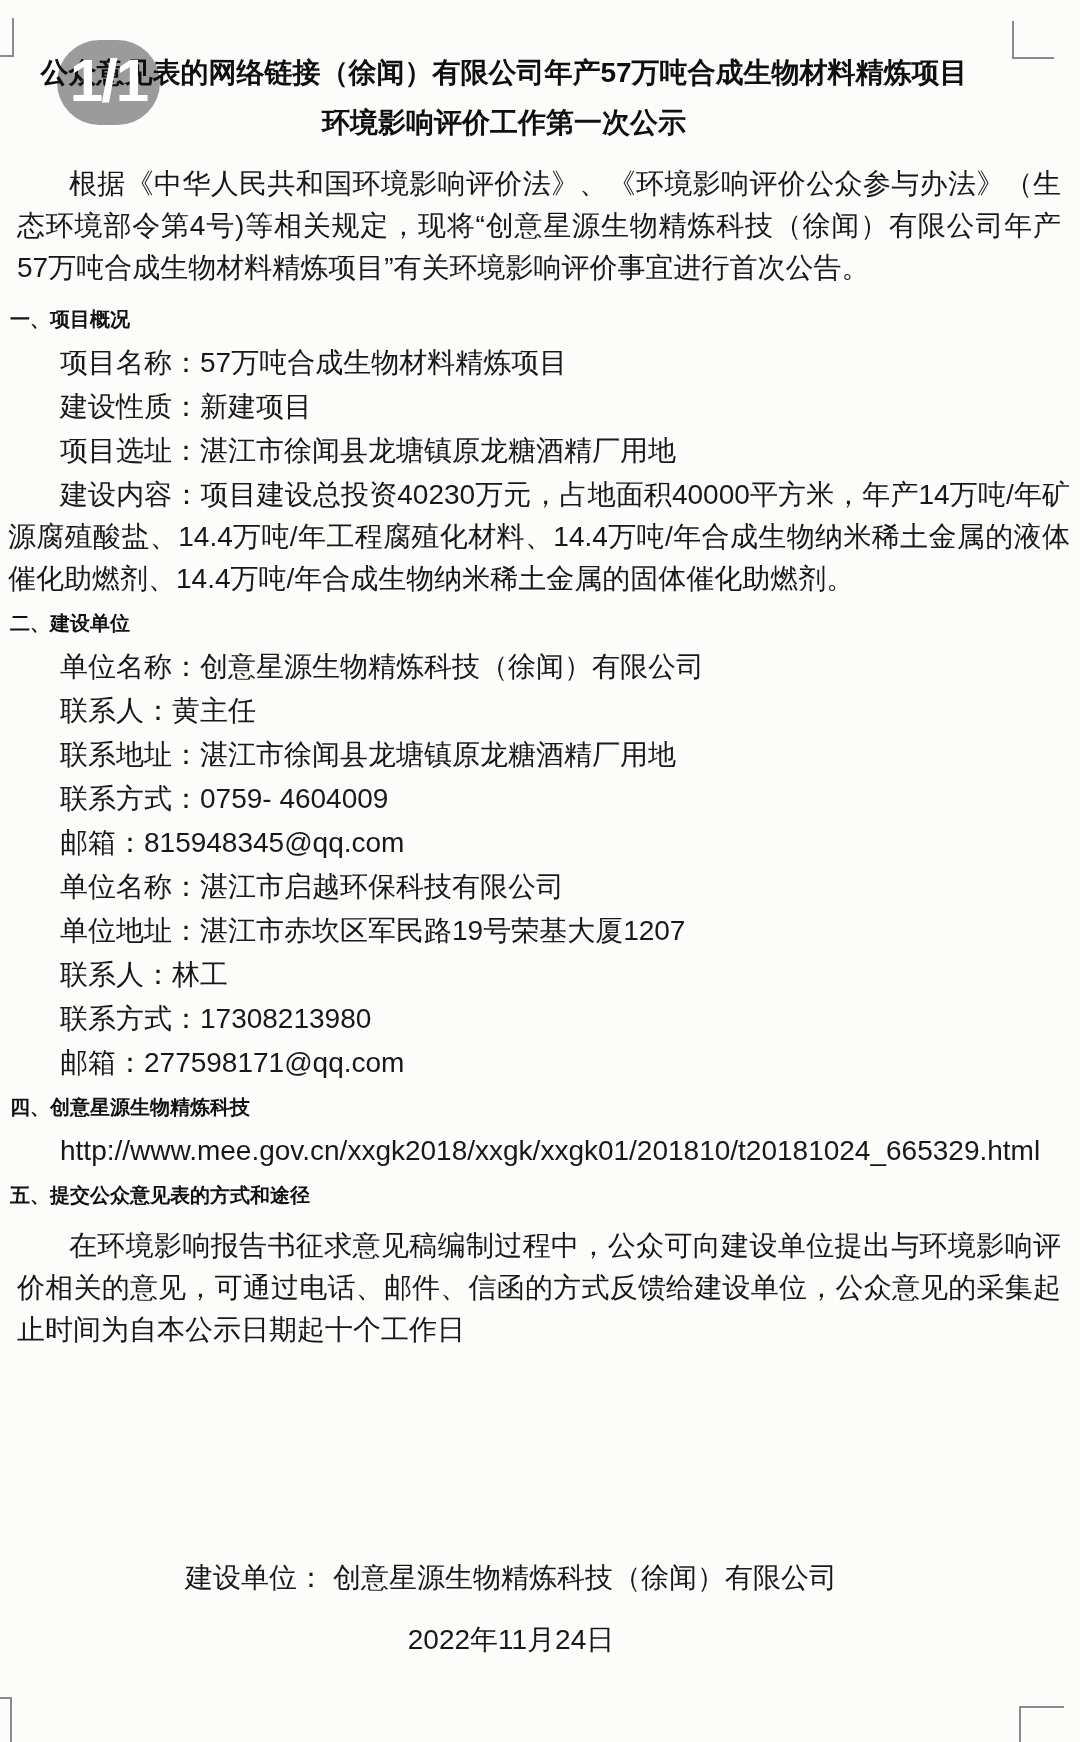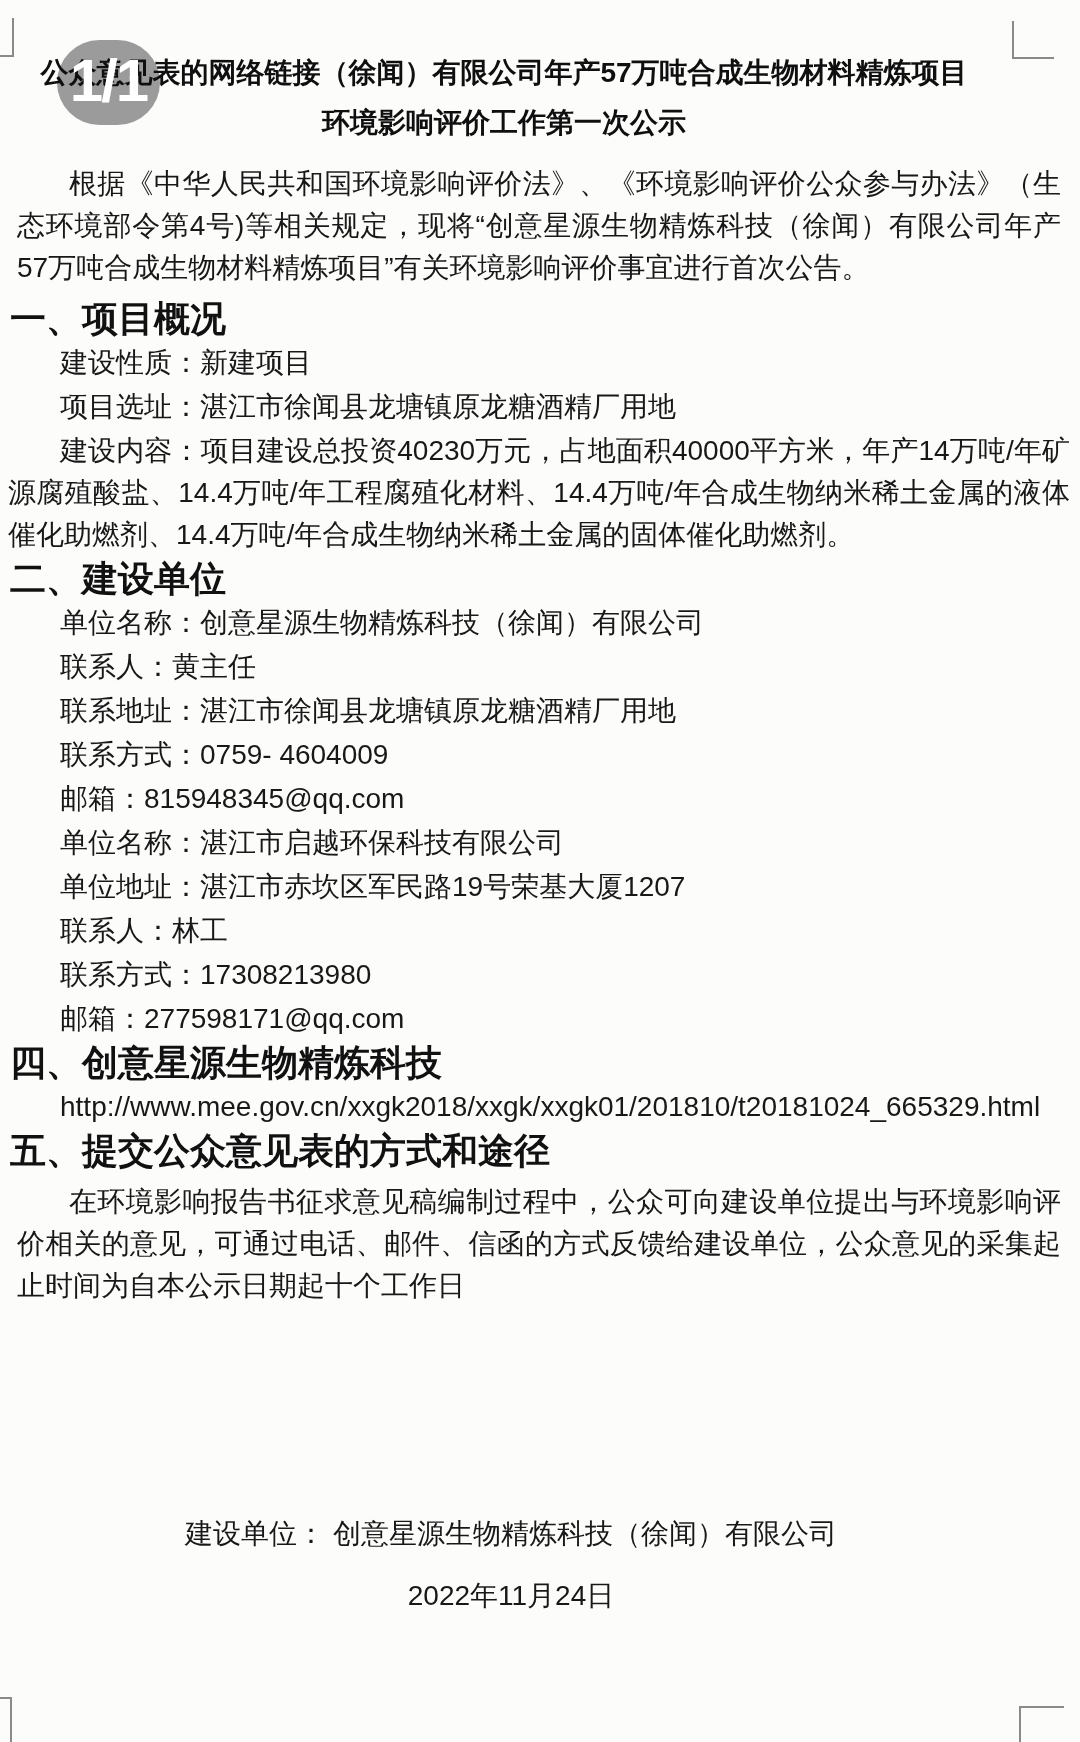--- a/index.html
+++ b/index.html
@@ -32,21 +32,21 @@
     line-height:50px;
   }
   .tline{display:block;}
   
   p{margin:9px;}
   .para{
     text-indent:52px;
     text-align:justify;
   }
   .sec-heading{
-    font-size:36px;
+    font-size:20px;
     font-weight:bold;
     line-height:42px;
     margin:2px 0 1px 2px;
     color:#111;
   }
   .item{
     text-indent:52px;
     text-align:justify;
     margin:2px 0;
   }
@@ -106,20 +106,21 @@
   <div class="content">
 
     <h1 class="doc-title">
       <span class="tline">公众意见表的网络链接（徐闻）有限公司年产57万吨合成生物材料精炼项目</span>
       <span class="tline">环境影响评价工作第一次公示</span>
     </h1>
 
     <p class="para">根据《中华人民共和国环境影响评价法》、《环境影响评价公众参与办法》（生态环境部令第4号)等相关规定，现将“创意星源生物精炼科技（徐闻）有限公司年产57万吨合成生物材料精炼项目”有关环境影响评价事宜进行首次公告。</p>
 
     <h2 class="sec-heading">一、项目概况</h2>
+    <p class="item">项目名称：57万吨合成生物材料精炼项目</p>
     <p class="item">建设性质：新建项目</p>
     <p class="item">项目选址：湛江市徐闻县龙塘镇原龙糖酒精厂用地</p>
     <p class="item">建设内容：项目建设总投资40230万元，占地面积40000平方米，年产14万吨/年矿源腐殖酸盐、14.4万吨/年工程腐殖化材料、14.4万吨/年合成生物纳米稀土金属的液体催化助燃剂、14.4万吨/年合成生物纳米稀土金属的固体催化助燃剂。</p>
 
     <h2 class="sec-heading">二、建设单位</h2>
     <p class="item">单位名称：创意星源生物精炼科技（徐闻）有限公司</p>
     <p class="item">联系人：黄主任</p>
     <p class="item">联系地址：湛江市徐闻县龙塘镇原龙糖酒精厂用地</p>
     <p class="item">联系方式：0759- 4604009</p>
     <p class="item">邮箱：815948345@qq.com</p>

